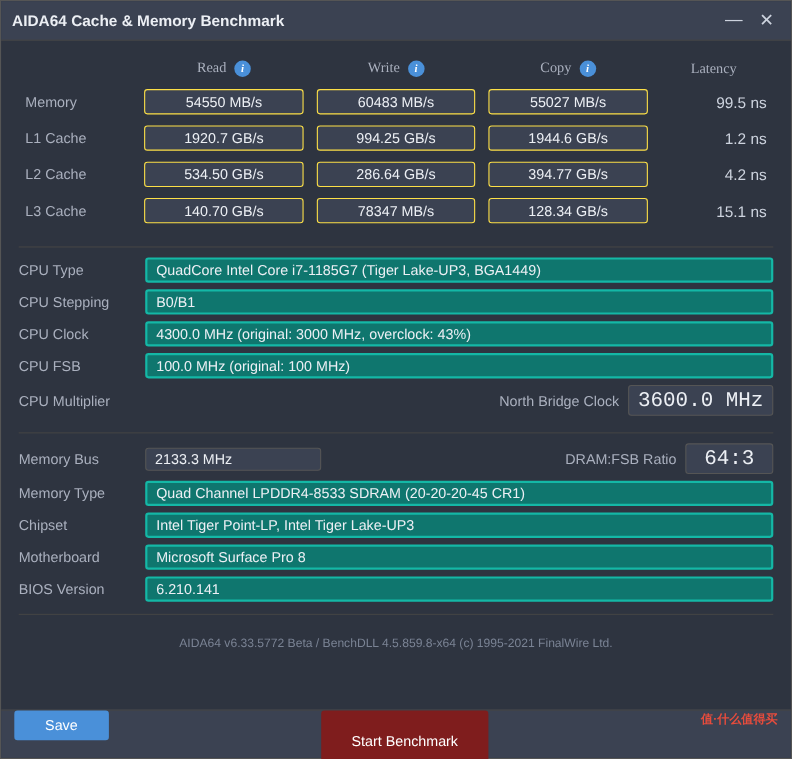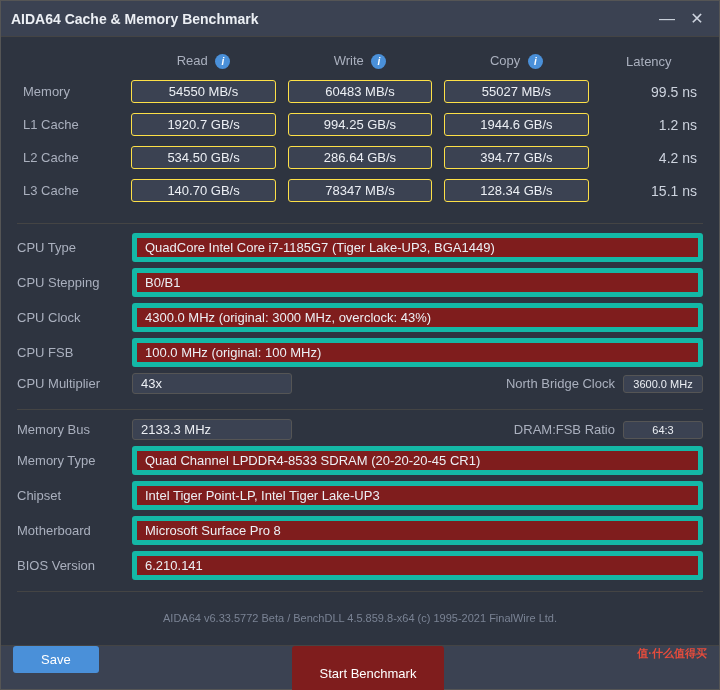--- a/index.html
+++ b/index.html
@@ -68,20 +68,21 @@
       width: 100%;
       border-collapse: collapse;
       margin-bottom: 10px;
     }
     .bench-table th {
       color: #aab0be;
       font-weight: 400;
       font-size: 13px;
       padding: 4px 6px 6px 6px;
       text-align: center;
+      font-family: Liberation Serif, serif;
     }
     .bench-table th .info-icon {
       display: inline-flex;
       align-items: center;
       justify-content: center;
       width: 15px;
       height: 15px;
       border-radius: 50%;
       background: #4a90d9;
       color: #fff;
@@ -139,22 +140,22 @@
     .info-label {
       width: 115px;
       min-width: 115px;
       color: #aab0be;
       font-size: 13px;
     }
     .info-value {
       flex: 1;
       color: #eceff4;
       font-size: 13px;
-      background: #7f1d1d;
-      border: 5px solid #14b8a6;
+      background: #0f766e;
+      border: 2px solid #14b8a6;
       border-radius: 3px;
       padding: 2px 8px;
     }
     .info-row-split {
       display: flex;
       align-items: center;
       padding: 3px 0;
     }
     .info-row-split .info-label { width: 115px; min-width: 115px; }
     .info-row-split .info-value-left {
@@ -171,27 +172,28 @@
       align-items: center;
       margin-left: auto;
       gap: 8px;
     }
     .info-row-split .right-label {
       color: #aab0be;
       font-size: 13px;
     }
     .info-row-split .right-value {
       color: #eceff4;
-      font-size: 11px;
+      font-size: 19px;
       background: #3b4252;
       border: 1px solid #555;
       border-radius: 3px;
       padding: 2px 8px;
       min-width: 80px;
       text-align: center;
+      font-family: Liberation Mono, monospace;
     }
 
     .footer-text {
       text-align: center;
       color: #7a8394;
       font-size: 11px;
       padding: 20px 0 6px 0;
       border-top: 1px solid #444;
       margin-top: 2px;
     }
@@ -326,21 +328,20 @@
         <span class="info-value">4300.0 MHz  (original: 3000 MHz, overclock: 43%)</span>
       </div>
 
       <div class="info-row">
         <span class="info-label">CPU FSB</span>
         <span class="info-value">100.0 MHz  (original: 100 MHz)</span>
       </div>
 
       <div class="info-row-split">
         <span class="info-label">CPU Multiplier</span>
-        <span class="info-value-left">43x</span>
         <div class="right-part">
           <span class="right-label">North Bridge Clock</span>
           <span class="right-value">3600.0 MHz</span>
         </div>
       </div>
 
     </div>
 
     <hr class="divider">
 

